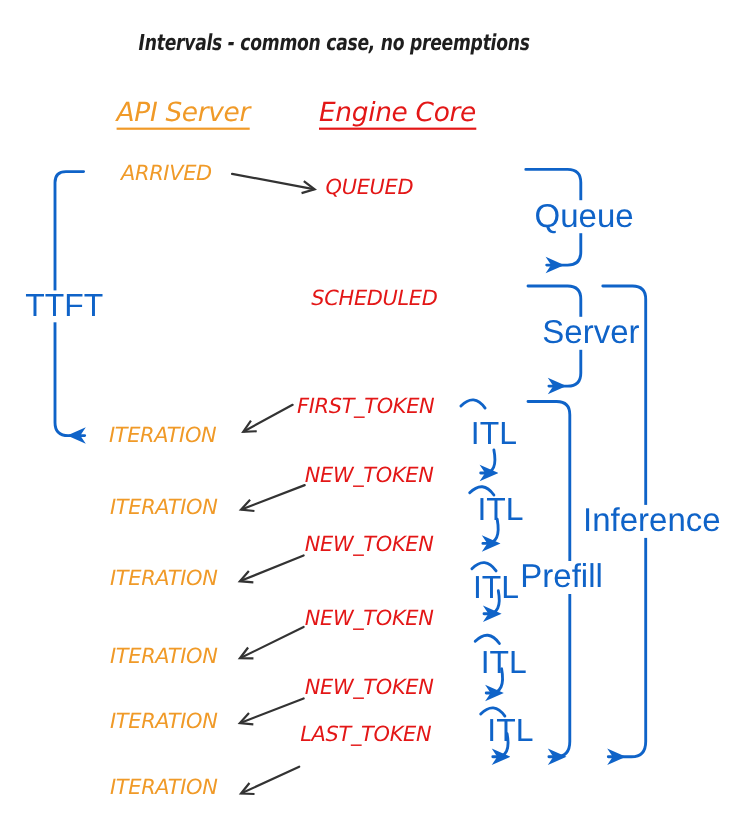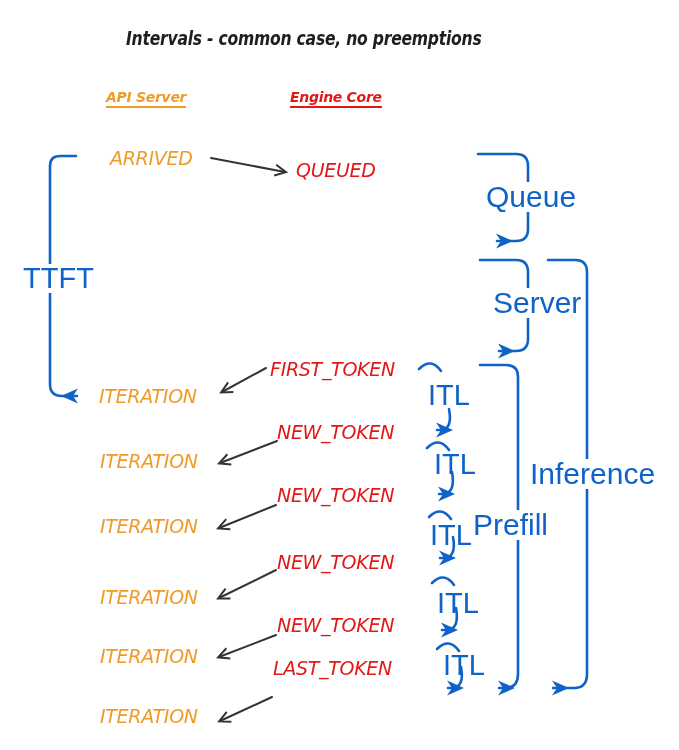--- a/index.html
+++ b/index.html
@@ -2,21 +2,21 @@
 <html><head>
 <meta charset="utf-8">
 <style>
   html,body{margin:0;padding:0}
   body{width:679px;height:750px;background:#ffffff;overflow:hidden;font-family:"Liberation Sans",sans-serif}
   #stage{position:relative;width:553px;height:750px;background:#fff}
   #connectors{position:absolute;left:0;top:0;z-index:1}
   .lbl{position:absolute;white-space:nowrap;line-height:1;z-index:2}
   .hand{font-family:"DejaVu Sans",sans-serif;font-style:italic;letter-spacing:-0.3px}
   .title{font-size:20px;font-weight:bold;color:#1e1e1e;transform:scaleX(0.78);transform-origin:left top;}
-  .hdr{font-size:14px;font-weight:bold;border-bottom:2px solid;padding-bottom:2px}
+  .hdr{font-size:24px;font-weight:normal;border-bottom:2px solid;padding-bottom:2px}
   .evt{font-size:19px}
   .api{color:#f09a28}
   .eng{color:#e31717}
   .blue{color:#0f63c8;background:#ffffff;padding:0 3px}
   .big{font-size:30px}
   .small{font-size:29px}
   .itl{background:transparent;padding:0}
 </style>
 </head>
 <body>
@@ -71,20 +71,21 @@
 
   <div class="lbl hand evt api" style="left:110px;top:149px">ARRIVED</div>
   <div class="lbl hand evt api" style="left:99px;top:387px">ITERATION</div>
   <div class="lbl hand evt api" style="left:100px;top:452px">ITERATION</div>
   <div class="lbl hand evt api" style="left:100px;top:517px">ITERATION</div>
   <div class="lbl hand evt api" style="left:100px;top:588px">ITERATION</div>
   <div class="lbl hand evt api" style="left:100px;top:647px">ITERATION</div>
   <div class="lbl hand evt api" style="left:100px;top:707px">ITERATION</div>
 
   <div class="lbl hand evt eng" style="left:296px;top:161px">QUEUED</div>
+  <div class="lbl hand evt eng" style="left:283px;top:262px">SCHEDULED</div>
   <div class="lbl hand evt eng" style="left:270px;top:360px">FIRST_TOKEN</div>
   <div class="lbl hand evt eng" style="left:277px;top:423px">NEW_TOKEN</div>
   <div class="lbl hand evt eng" style="left:277px;top:486px">NEW_TOKEN</div>
   <div class="lbl hand evt eng" style="left:277px;top:553px">NEW_TOKEN</div>
   <div class="lbl hand evt eng" style="left:277px;top:616px">NEW_TOKEN</div>
   <div class="lbl hand evt eng" style="left:273px;top:659px">LAST_TOKEN</div>
 
   <div class="lbl blue small" style="left:20px;top:264px">TTFT</div>
   <div class="lbl blue big" style="left:483px;top:182px">Queue</div>
   <div class="lbl blue big" style="left:490px;top:288px">Server</div>

